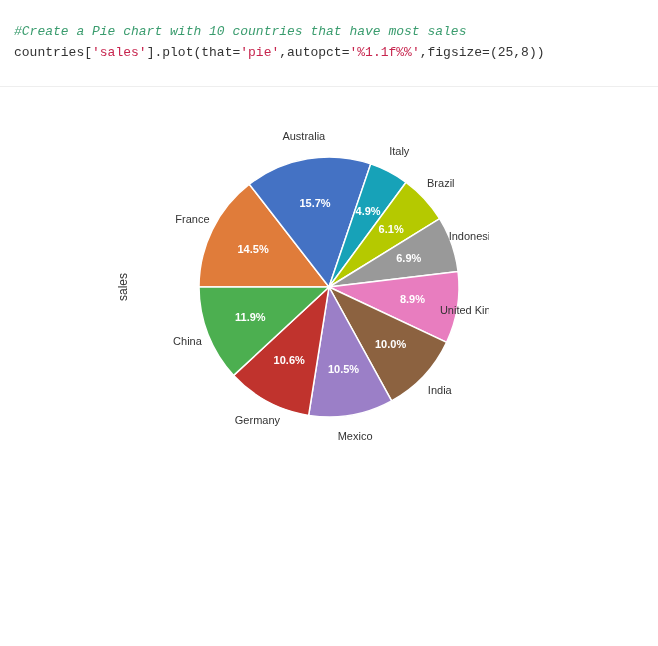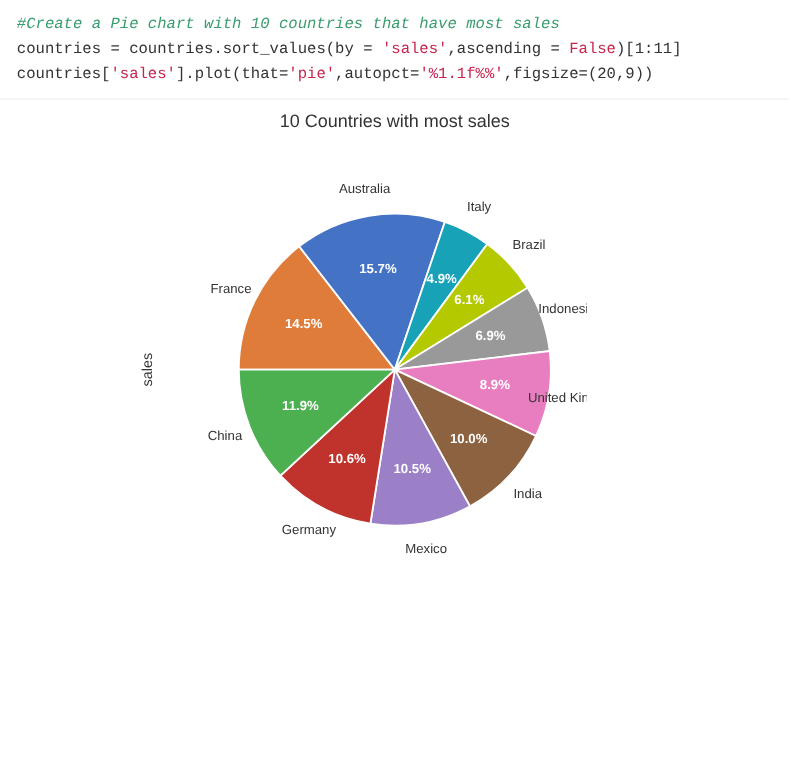--- a/index.html
+++ b/index.html
@@ -5,21 +5,21 @@
     * { margin: 0; padding: 0; box-sizing: border-box; }
     body {
       font-family: 'Courier New', Courier, monospace;
       background: #fff;
       width: 658px;
       min-height: 646px;
     }
 
     .code-section {
       background: #fff;
-      padding: 10px 14px;
+      padding: 22px 14px;
       border-bottom: 1px solid #eee;
       font-size: 13px;
       line-height: 1.6;
     }
 
     .code-comment { color: #3a9c6e; font-style: italic; }
     .code-var { color: #333; }
     .code-string { color: #c7254e; }
     .code-keyword { color: #c7254e; }
     .code-func { color: #333; }
@@ -84,29 +84,25 @@
     }
   </style>
 </head>
 <body>
 
 <div class="code-section">
   <div>
     <span class="code-comment">#Create a Pie chart with 10 countries that have most sales</span>
   </div>
   <div>
-    <span class="code-var">countries</span><span class="code-func"> = countries.sort_values(by = </span><span class="code-string">'sales'</span><span class="code-func">,ascending = </span><span class="code-keyword">False</span><span class="code-func">)[1:11]</span>
-  </div>
-  <div>
-    <span class="code-var">countries[</span><span class="code-string">'sales'</span><span class="code-func">].plot(that=</span><span class="code-string">'pie'</span><span class="code-func">,autopct=</span><span class="code-string">'%1.1f%%'</span><span class="code-func">,figsize=(20,9))</span>
+    <span class="code-var">countries[</span><span class="code-string">'sales'</span><span class="code-func">].plot(that=</span><span class="code-string">'pie'</span><span class="code-func">,autopct=</span><span class="code-string">'%1.1f%%'</span><span class="code-func">,figsize=(25,8))</span>
   </div>
 </div>
 
 <div class="chart-section">
-  <div class="chart-title">10 Countries with most sales</div>
   <div class="chart-wrapper">
     <div class="sales-label">sales</div>
     <div class="pie-container">
       <svg class="pie-svg" viewBox="0 0 320 320">
       <path d="M 160 160 L 80.32208302511305 57.27984839116026 A 130 130 0 0 0 30 159.99999999999997 Z" fill="#e07c3a" stroke="#fff" stroke-width="1.5"></path>
           <text x="84.11666984822799" y="122.82514014717515" text-anchor="middle" dominant-baseline="middle" class="pct-text">14.5%</text>
           <text x="23.49980848438645" y="93.12924618190087" text-anchor="middle" dominant-baseline="middle" class="label-text">France</text>
           <path d="M 160 160 L 201.72266927493726 36.877220350683245 A 130 130 0 0 0 80.32208302511305 57.27984839116026 Z" fill="#4472c4" stroke="#fff" stroke-width="1.5"></path>
           <text x="145.9952976210239" y="76.66862348865044" text-anchor="middle" dominant-baseline="middle" class="pct-text">15.7%</text>
           <text x="134.8081093301258" y="10.102139293193687" text-anchor="middle" dominant-baseline="middle" class="label-text">Australia</text>

